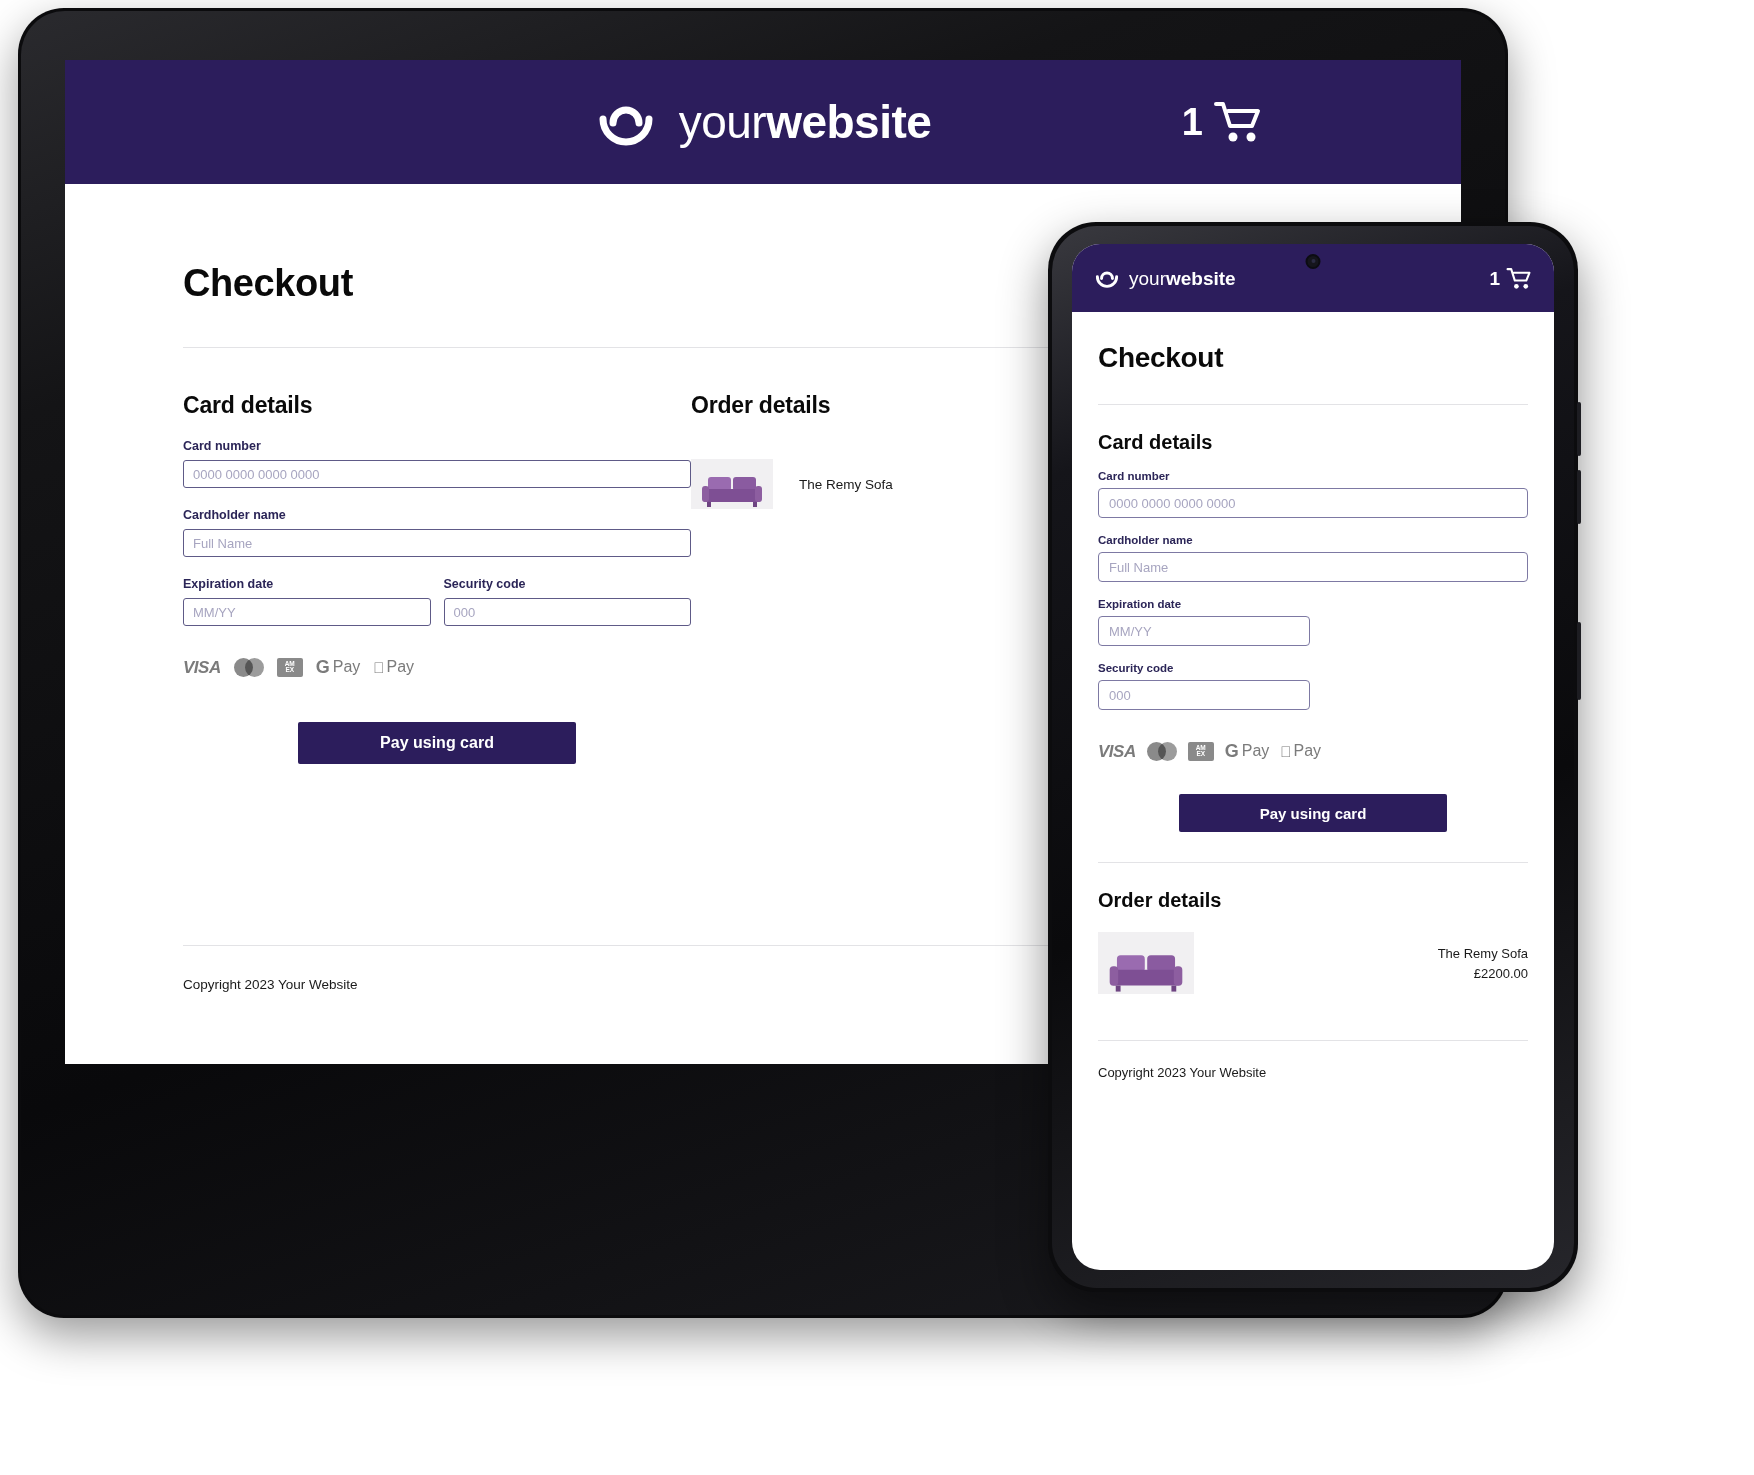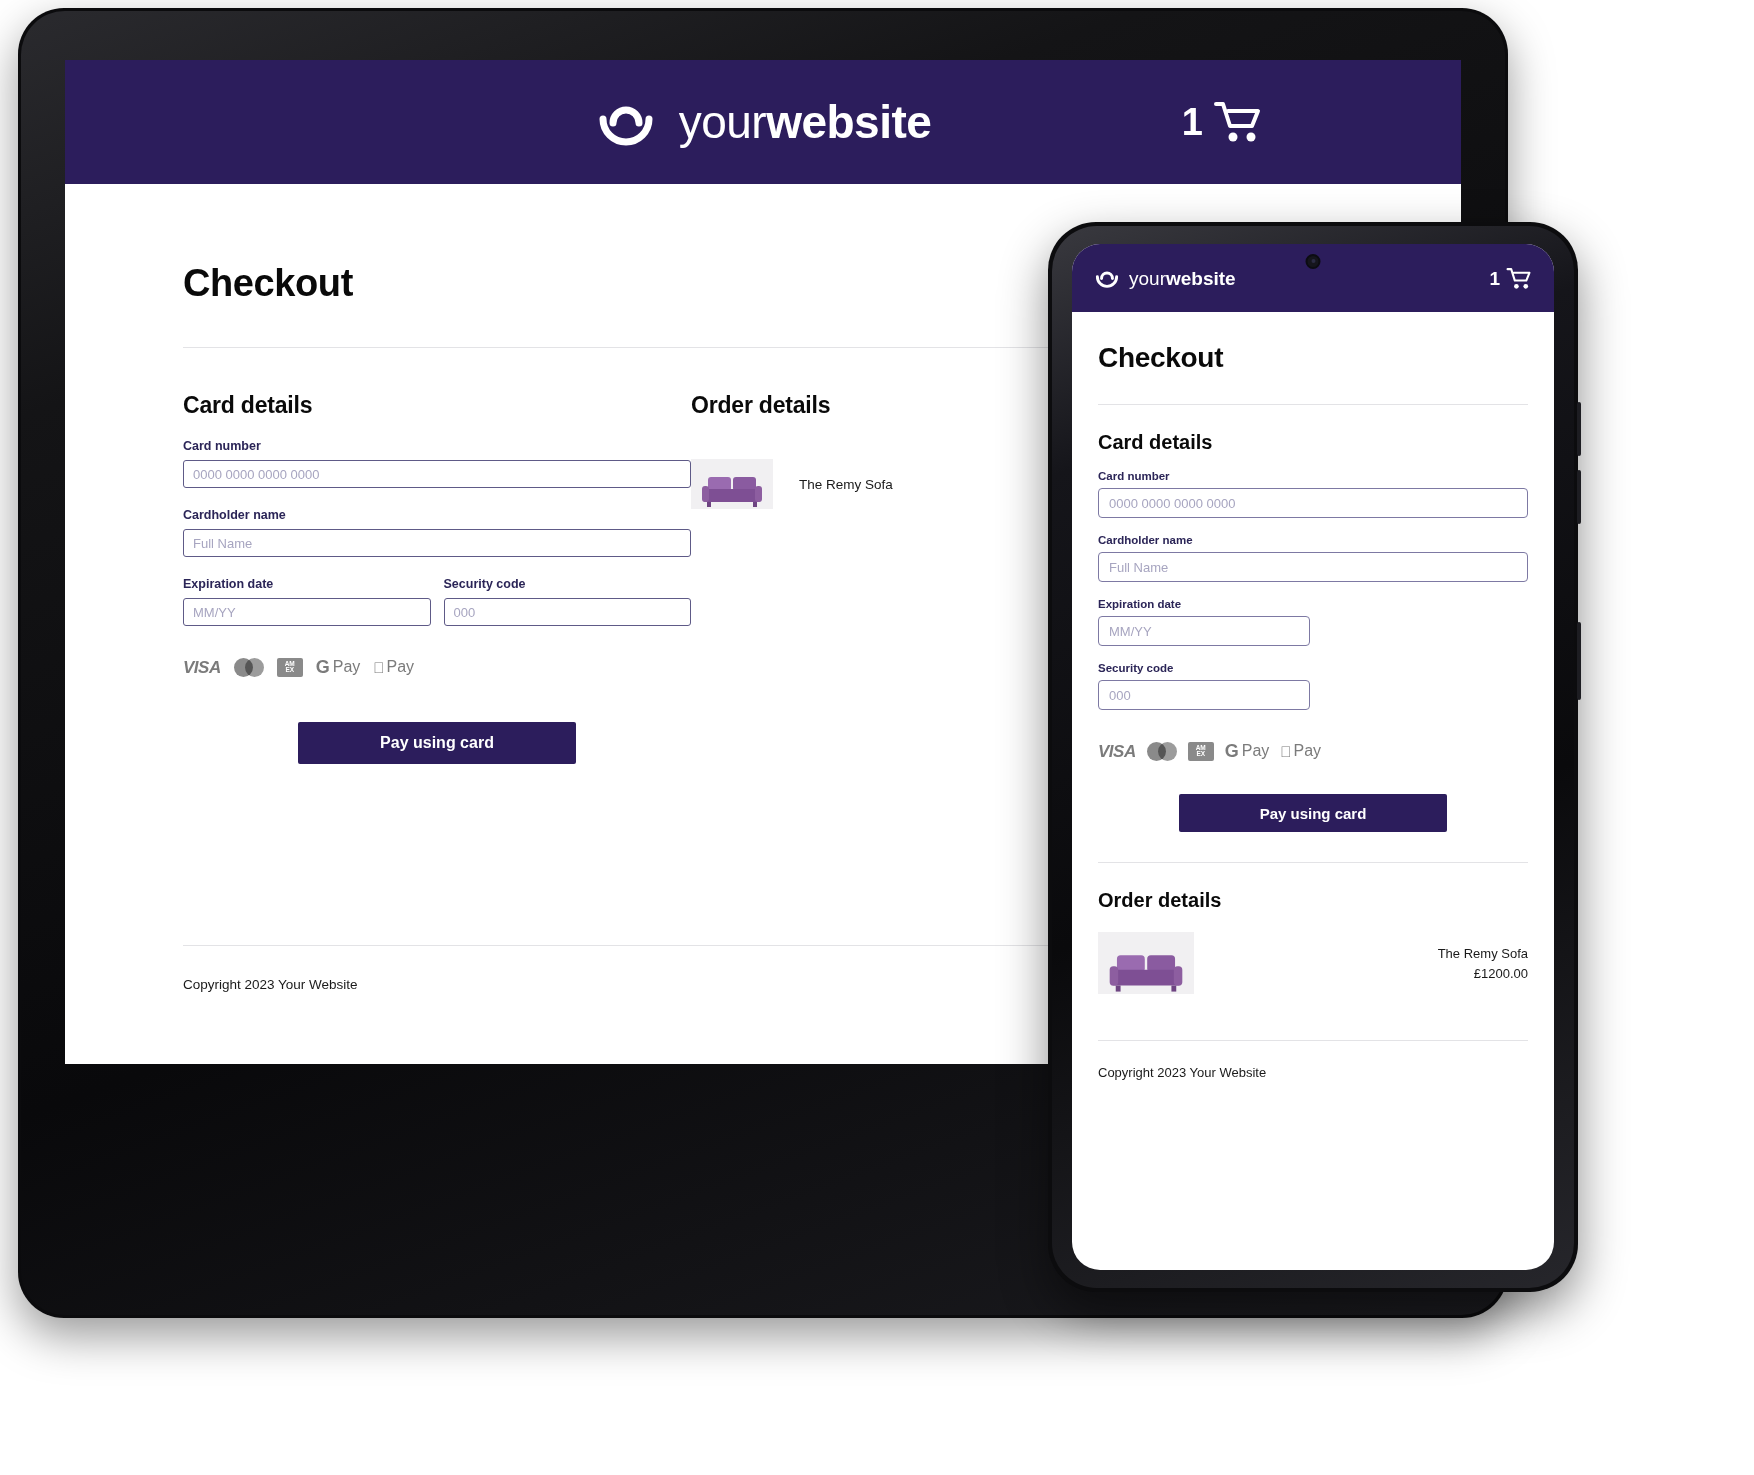--- a/index.html
+++ b/index.html
@@ -397,21 +397,21 @@
               <rect x="33" y="6" width="23" height="14" rx="3" fill="#8a5ba0"></rect>
               <rect x="3" y="18" width="58" height="13" rx="3" fill="#7e4f94"></rect>
               <rect x="2" y="15" width="7" height="16" rx="3" fill="#8d5ea0"></rect>
               <rect x="55" y="15" width="7" height="16" rx="3" fill="#8d5ea0"></rect>
               <rect x="7" y="31" width="4" height="5" fill="#6e4482"></rect>
               <rect x="53" y="31" width="4" height="5" fill="#6e4482"></rect>
             </svg>
           </div>
           <div class="p-order-meta">
             <div class="p-prod-name">The Remy Sofa</div>
-            <div class="p-prod-price">£1200.00</div>
+            <div class="p-prod-price">£2200.00</div>
           </div>
         </div>
 
         <div class="p-rule" style="margin-top:46px"></div>
         <div class="p-footer-text">Copyright 2023 Your Website</div>
       </div>
 
     </div>
   </div>
 

